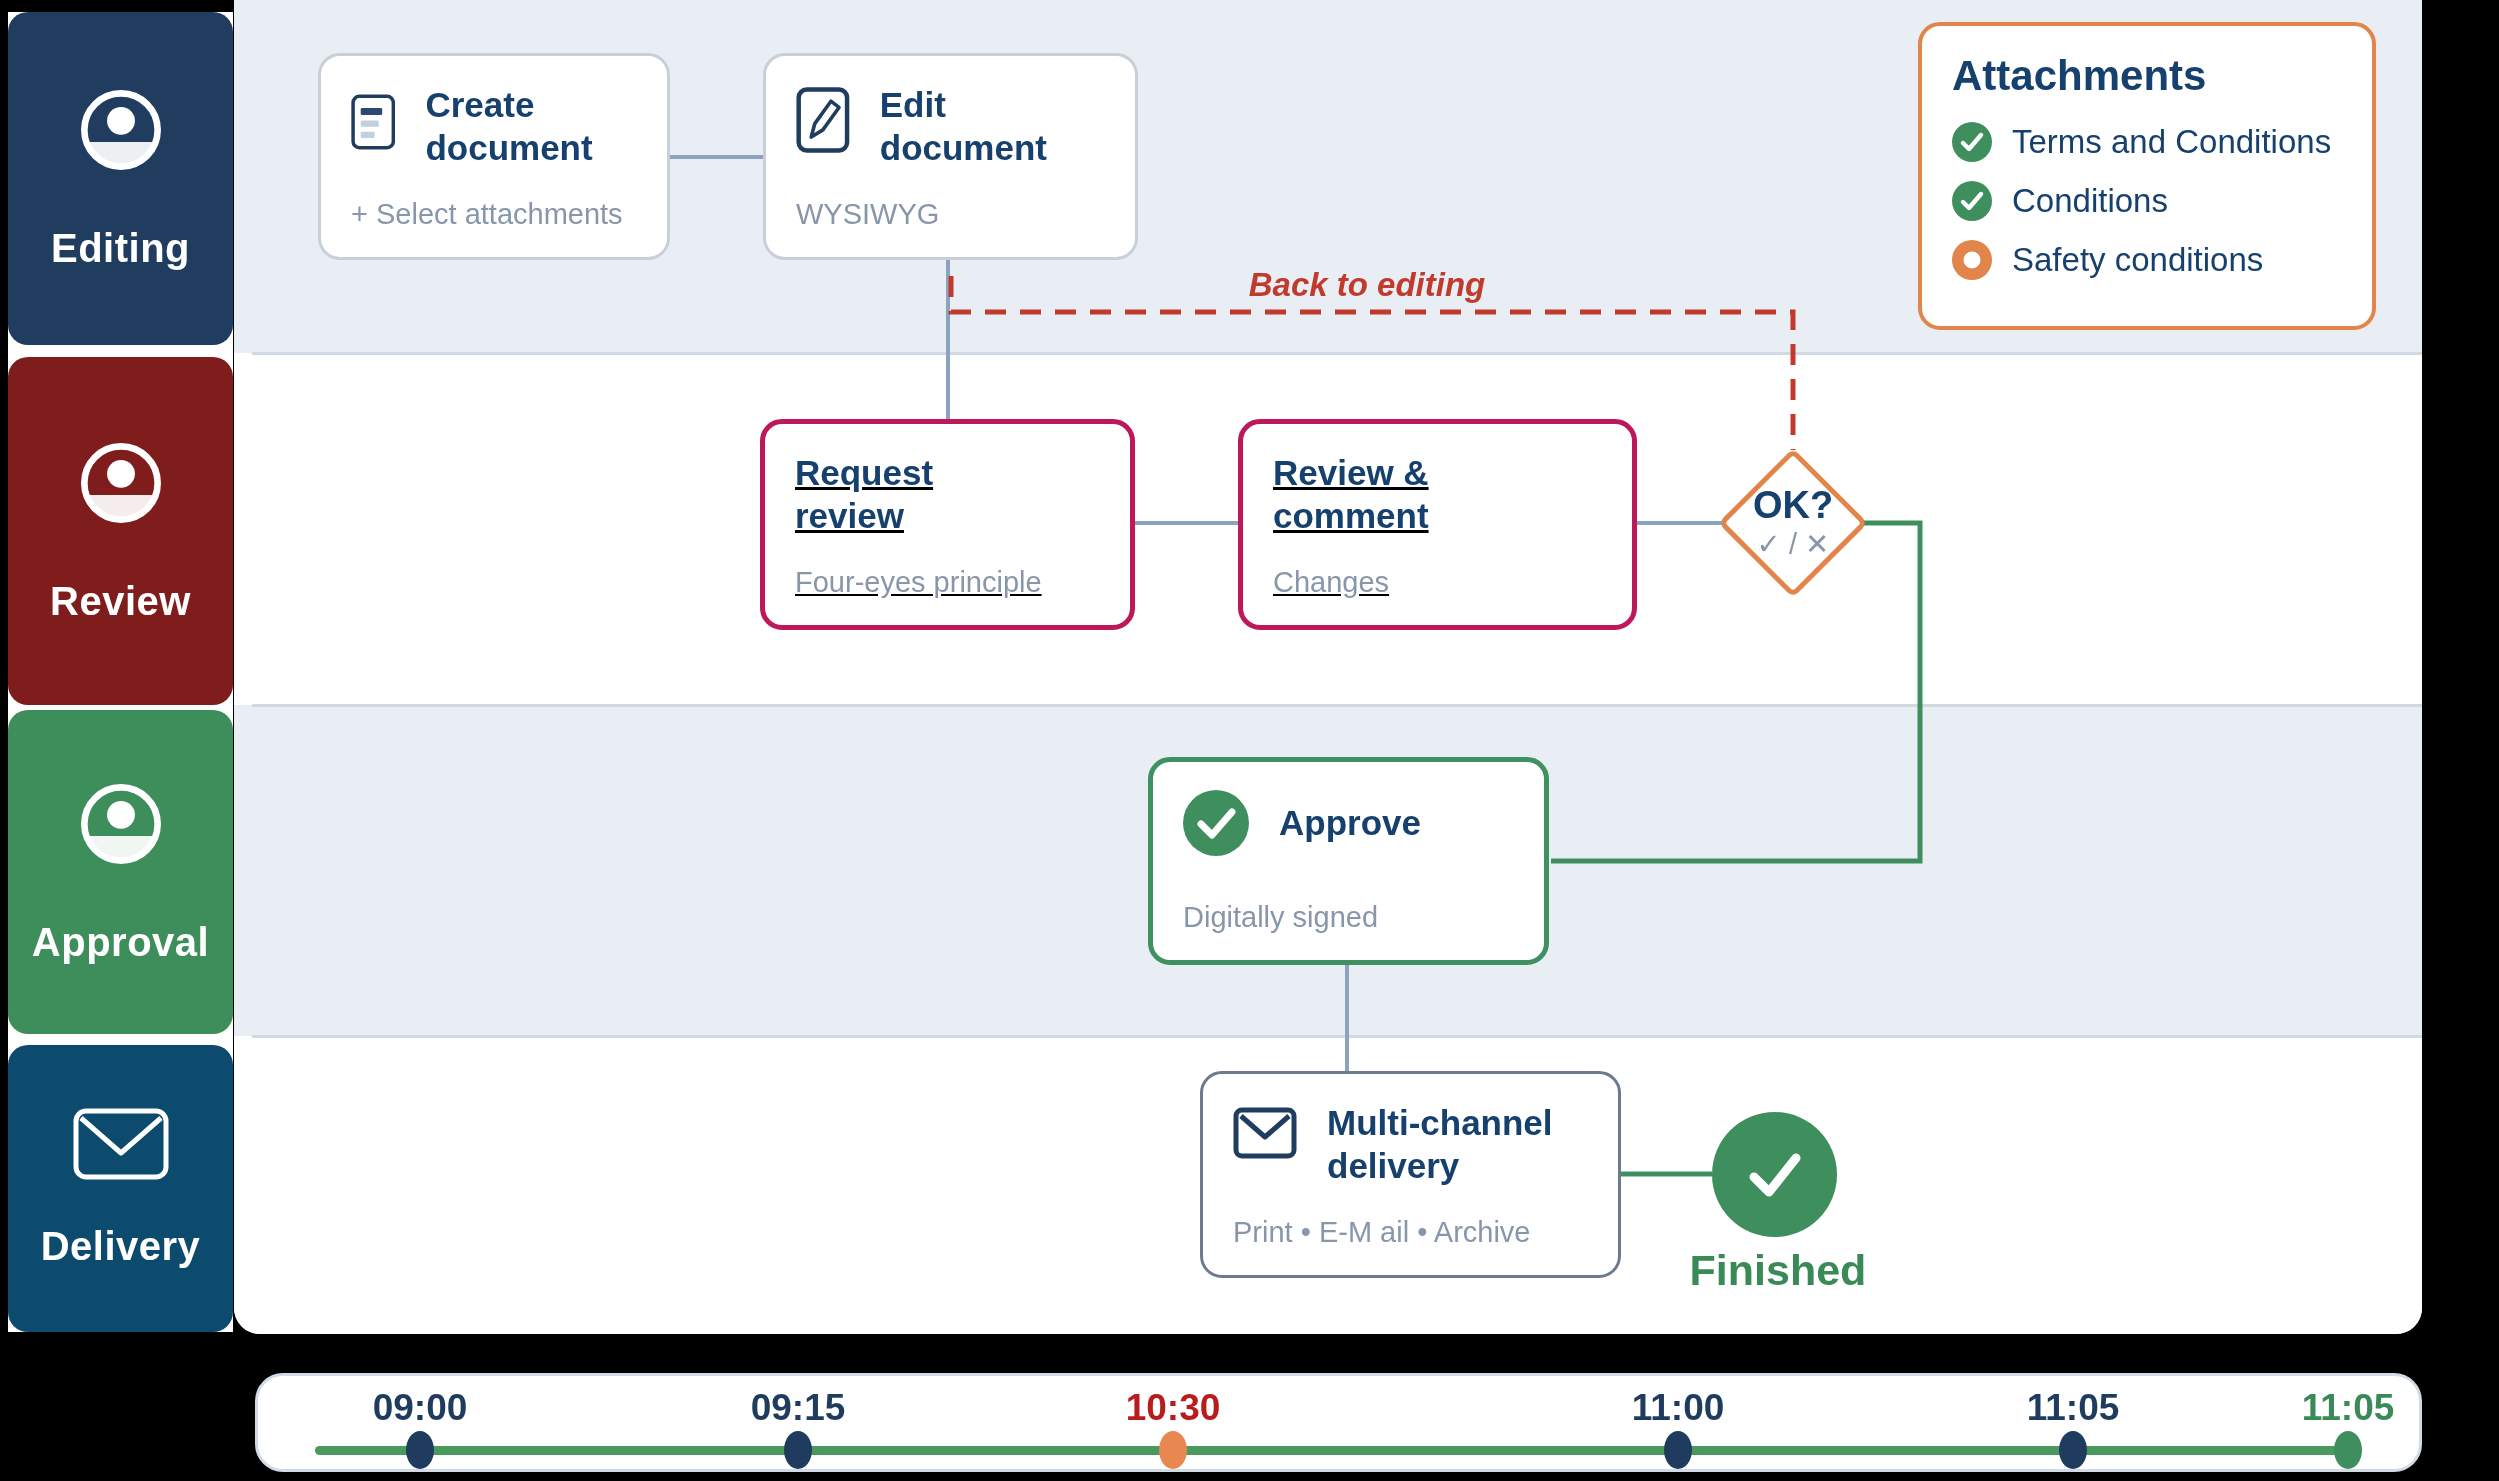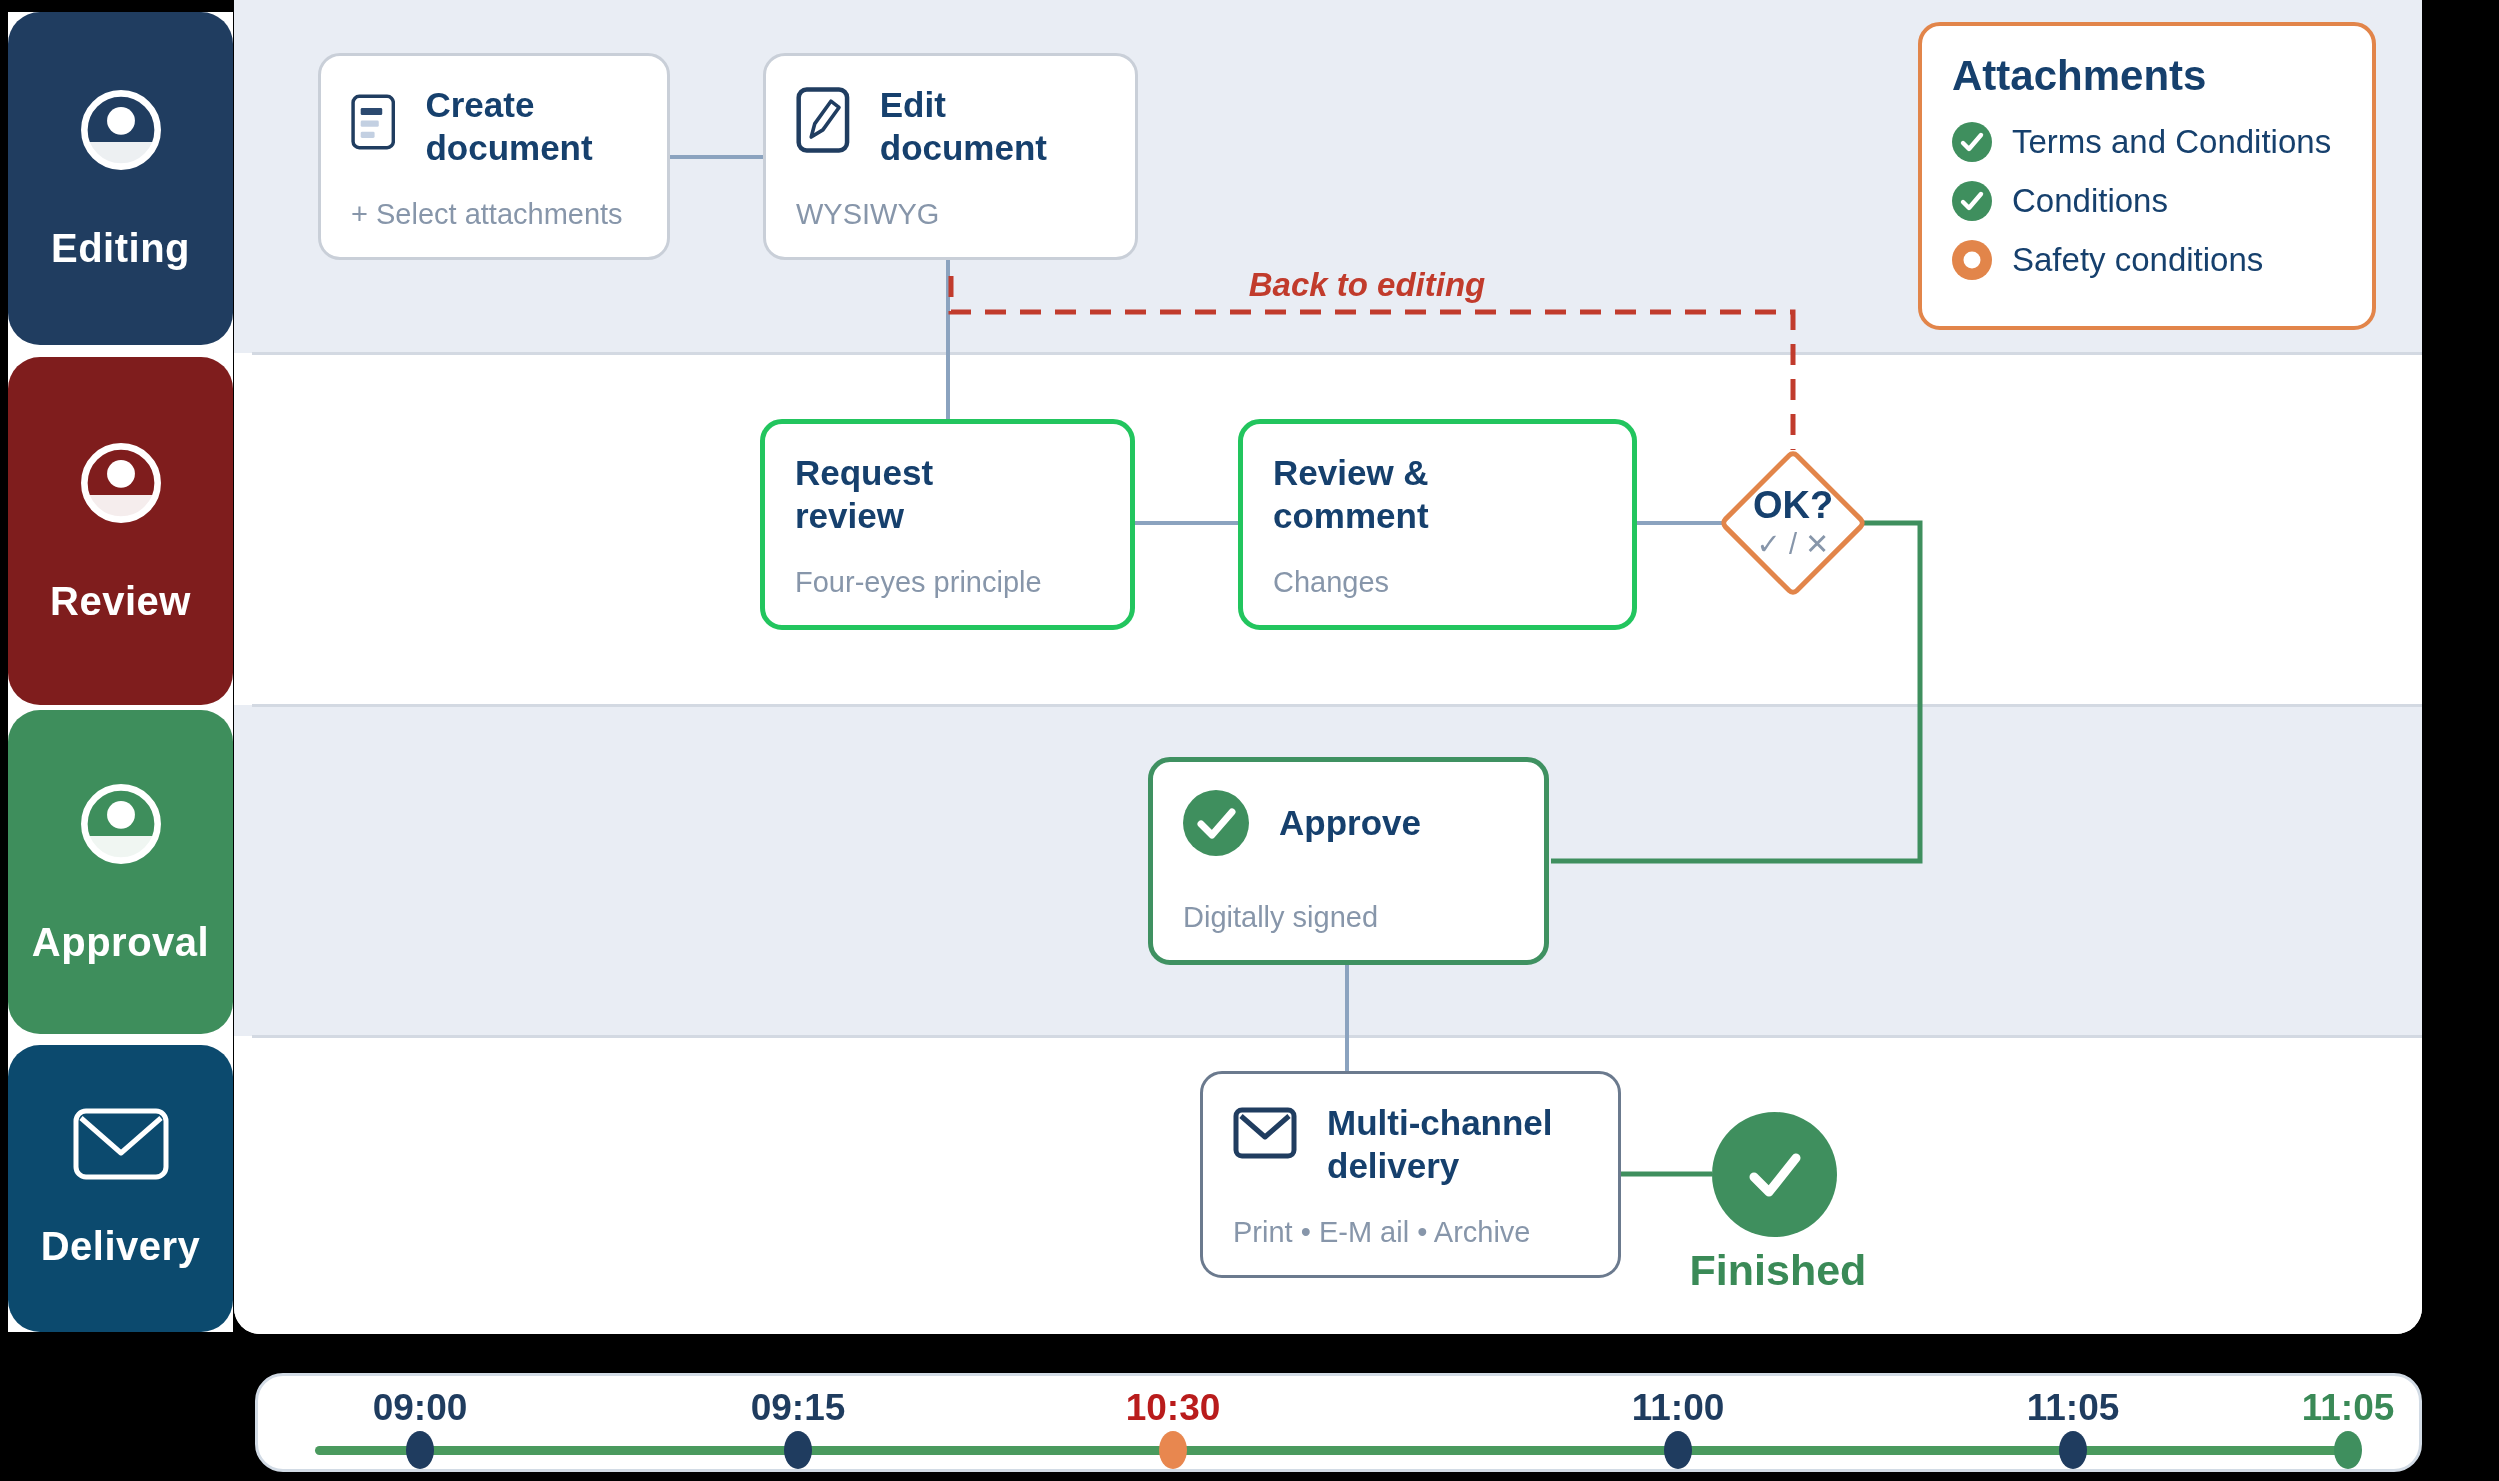--- a/index.html
+++ b/index.html
@@ -9,28 +9,28 @@
   }
   
   .canvas{position:absolute;left:234px;top:0;width:2188px;height:1334px;background:#fff;
     border-radius:0 0 26px 26px;overflow:hidden;}
   .band{position:absolute;left:0;width:2188px;}
   .band.light{background:#e9edf4;}
   .band.white{background:#ffffff;}
   .band-line{position:absolute;left:18px;right:0;height:3px;background:#d3d9e2;}
   
   .side-strip{position:absolute;left:8px;top:12px;width:225px;height:1320px;background:#fff;}
-  .lane-tab{position:absolute;left:8px;width:225px;border-radius:32px;
+  .lane-tab{position:absolute;left:8px;width:225px;border-radius:20px;
     display:flex;flex-direction:column;align-items:center;justify-content:center;gap:52px;}
   .lane-label{color:#fff;font-size:40px;font-weight:700;letter-spacing:.5px;}
   
   .node{position:absolute;background:#fff;border-radius:22px;box-sizing:border-box;
     display:flex;flex-direction:column;justify-content:space-between;padding:28px 30px 26px 30px;}
   .node.gray-border{border:3px solid #c9cfd8;}
-  .node.orange-border{border:5px solid #22c55e;}
+  .node.orange-border{border:5px solid #be185d;text-decoration:underline;}
   .node.green-border{border:5px solid #3f9161;}
   .node.slate-border{border:3px solid #6b7a8e;}
   .node-head{display:flex;gap:30px;align-items:flex-start;}
   .node-head.center{align-items:center;}
   .node-title{font-size:35px;font-weight:700;color:#16406d;line-height:1.22;}
   .node-sub{font-size:29px;color:#8796aa;}
   
   .decision{position:absolute;left:1718px;top:448px;width:150px;height:150px;}
   .decision .shape{position:absolute;left:22px;top:22px;width:106px;height:106px;background:#fff;
     border:5px solid #e2854a;border-radius:8px;transform:rotate(45deg);box-sizing:border-box;}

